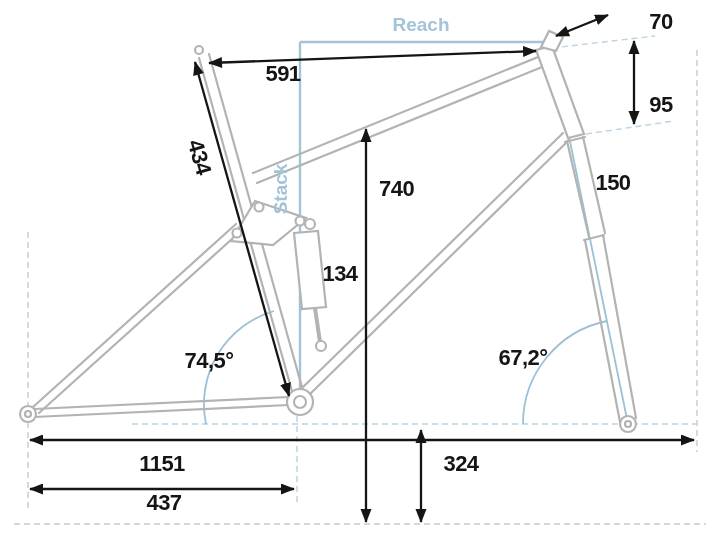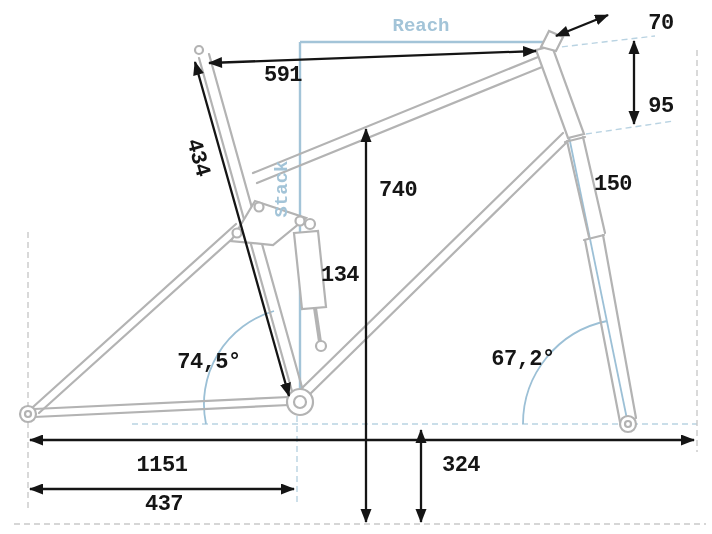--- a/index.html
+++ b/index.html
@@ -1,16 +1,16 @@
 <!DOCTYPE html>
 <html><head>
 <meta charset="utf-8">
 <style>
   html,body{margin:0;padding:0;background:#ffffff;width:712px;height:534px;overflow:hidden;}
-  .stage{position:relative;width:712px;height:534px;font-family:Liberation Mono, monospace;}
+  .stage{position:relative;width:712px;height:534px;font-family:Liberation Sans, sans-serif;}
   svg{display:block;}
   .tube{stroke:#b3b3b3;stroke-width:2.2;fill:none;stroke-linecap:round;}
   .tubefill{stroke:#b3b3b3;stroke-width:2.2;fill:#ffffff;}
   .dim{stroke:#151515;stroke-width:2.3;fill:none;}
   .dimtext{fill:#151515;font-size:22px;font-weight:700;letter-spacing:-0.5px;}
   .accenttext{fill:#a3c4d8;font-size:19px;font-weight:700;}
   .accentline{stroke:#a3c4d8;stroke-width:2.4;fill:none;}
   .thinaccent{stroke:#9cc0d6;stroke-width:1.8;fill:none;}
   .dashblue{stroke:#b9d3e2;stroke-width:1.4;fill:none;stroke-dasharray:6 4;}
   .dashgray{stroke:#c9c9c9;stroke-width:1.4;fill:none;stroke-dasharray:6 4;}

